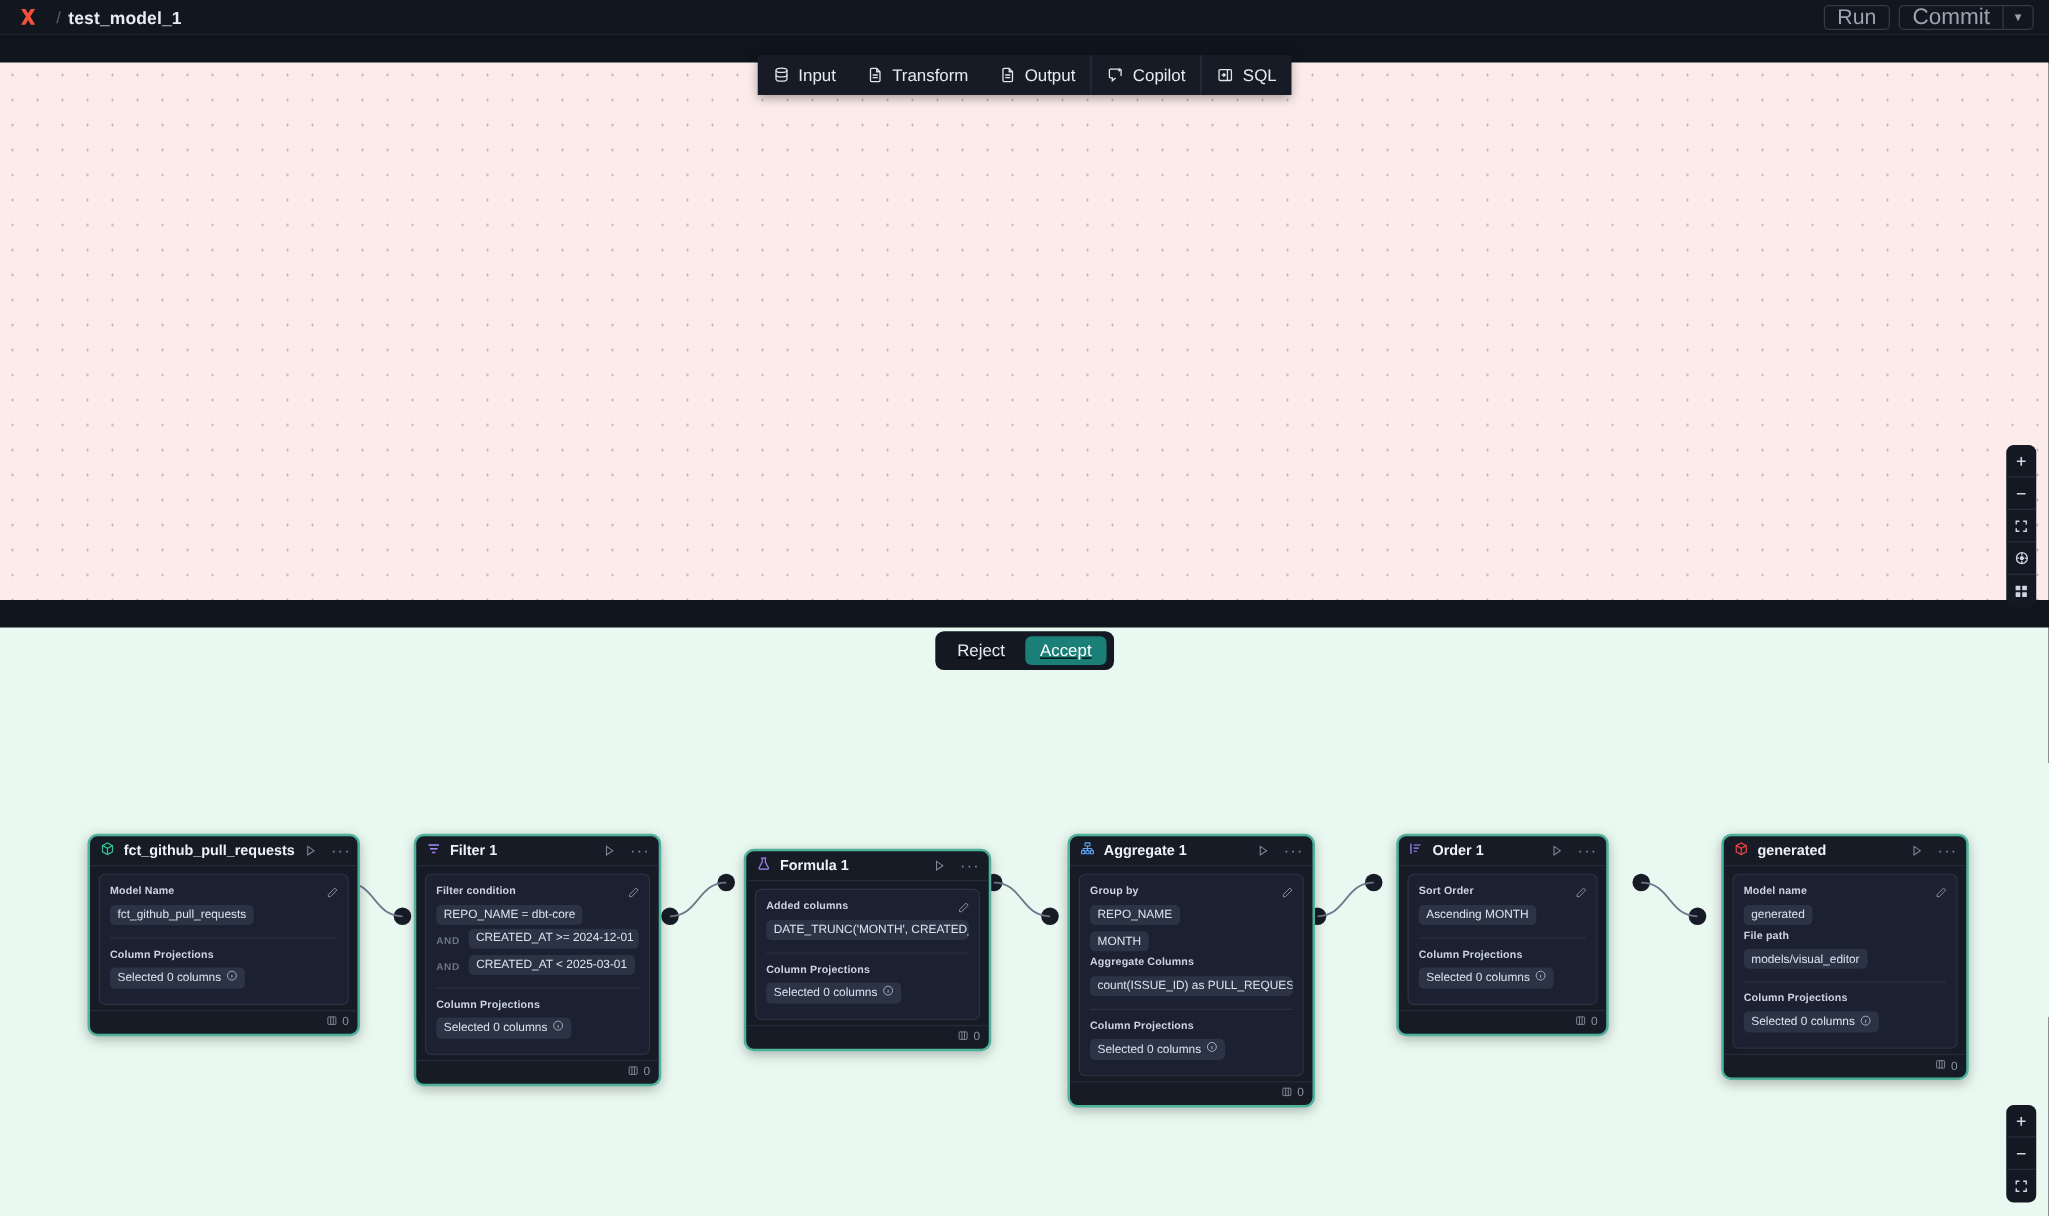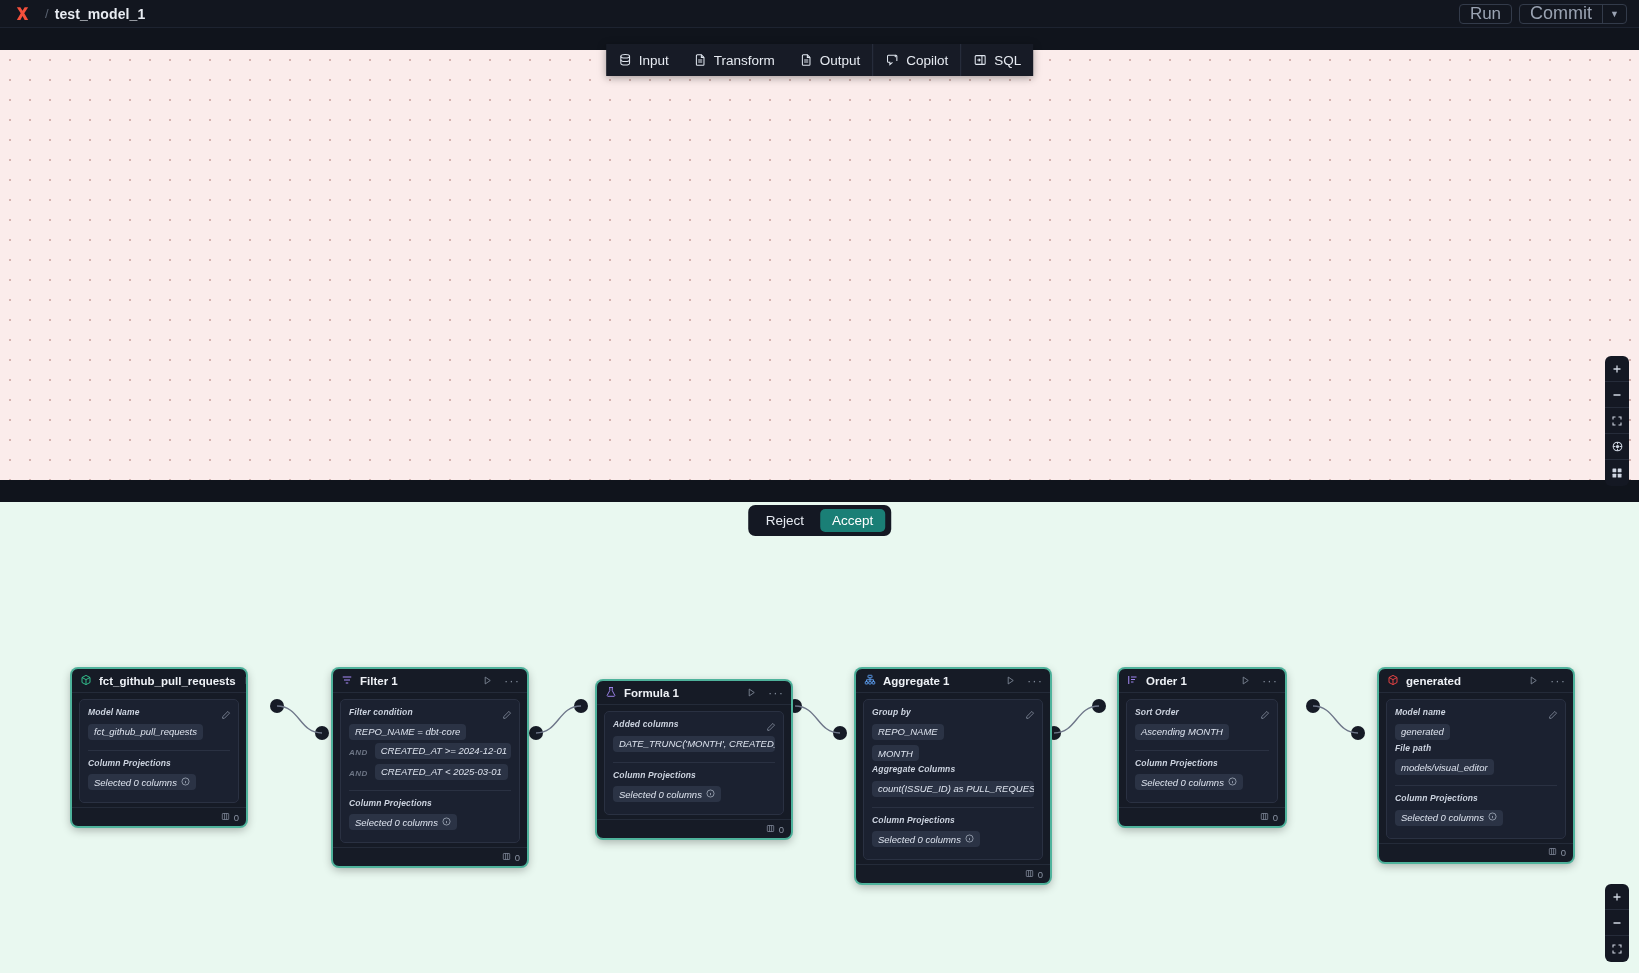--- a/index.html
+++ b/index.html
@@ -78,21 +78,21 @@
     padding: 0 12px; color: #e6eaf1; font-size: 13.5px;
   }
   .tool-item.sep-left { border-left: 1px solid #2a3040; }
   .tool-item svg { display: block; }
 
   
   .decision-bar {
     position: absolute; top: 505px; left: 50%; transform: translateX(-50%);
     background: #141823; border-radius: 7px;
     display: flex; align-items: center; gap: 4px;
-    padding: 4px 6px; z-index: 58;
+    padding: 4px 6px; z-index: 58; text-decoration: underline;
   }
   .btn-reject { color: #e6eaf1; font-size: 13.5px; padding: 4px 12px; border-radius: 5px; background: transparent; }
   .btn-accept { color: #ffffff; font-size: 13.5px; padding: 4px 12px; border-radius: 5px; background: #1a7f76; }
 
   
   .zoom-ctl {
     position: absolute; right: 10px;
     width: 24px; background: #141823; border-radius: 6px;
     display: flex; flex-direction: column; align-items: stretch;
     z-index: 50; overflow: hidden;
@@ -121,21 +121,21 @@
     padding: 0 7px 0 8px;
     border-bottom: 1px solid #242b39;
   }
   .node-head .nh-title { color: #eef1f6; font-size: 11.5px; font-weight: bold; flex: 1; white-space: nowrap; }
   .node-head .nh-act { color: #7f8897; display: flex; align-items: center; }
   .node-head .nh-act.dots { font-size: 13px; letter-spacing: 1px; padding-left: 4px; }
 
   .node-body { padding: 6px 7px 4px 7px; }
   .node-card {
     background: #1b2130; border: 1px solid #2a3142; border-radius: 5px;
-    padding: 7px 8px 9px 8px; position: relative; font-style: italic;
+    padding: 7px 8px 9px 8px; position: relative;
   }
   .pencil { position: absolute; top: 6px; right: 7px; color: #8a93a3; }
   .field-label { color: #cdd4e0; font-size: 8.5px; font-weight: bold; margin-bottom: 4px; letter-spacing: .15px; }
   .chip {
     display: inline-flex; align-items: center; gap: 4px;
     background: #2b3345; color: #dde3ee; border-radius: 4px;
     font-size: 9.5px; padding: 2.5px 6px; margin-bottom: 3px;
     max-width: 100%; white-space: nowrap; overflow: hidden; text-overflow: ellipsis;
   }
   .cond-row { display: flex; align-items: center; gap: 6px; margin-bottom: 2px; }
@@ -197,21 +197,21 @@
         <g fill="none" stroke="#6e7689" stroke-width="1.4">
           <path d="M277 204 C 300 204, 299 231, 322 231"></path>
           <path d="M536 231 C 559 231, 558 204, 581 204"></path>
           <path d="M795 204 C 818 204, 817 231, 840 231"></path>
           <path d="M1054 231 C 1077 231, 1076 204, 1099 204"></path>
           <path d="M1313 204 C 1336 204, 1335 231, 1358 231"></path>
         </g>
       </svg>
 
       <div id="node-layer">
-          <div class="node selected" style="left: 71px; top: 166px; width: 176px;">
+          <div class="node selected" style="left: 71px; top: 166px; width: 216px;">
             <div class="node-head">
               <span><svg width="12" height="12" viewBox="0 0 24 24" fill="none" stroke="#34c38f" stroke-width="1.9">
                   <path d="M12 2.8l8 4.2v10L12 21.2 4 17V7z"></path>
                   <path d="M4 7l8 4.2L20 7M12 11.2v10"></path>
                 </svg></span>
               <span class="nh-title">fct_github_pull_requests</span>
               <span class="nh-act">
                 <svg width="11" height="11" viewBox="0 0 24 24" fill="none" stroke="#7f8897" stroke-width="1.9">
                   <path d="M7 4.5l11 7.5-11 7.5z"></path>
                 </svg>

